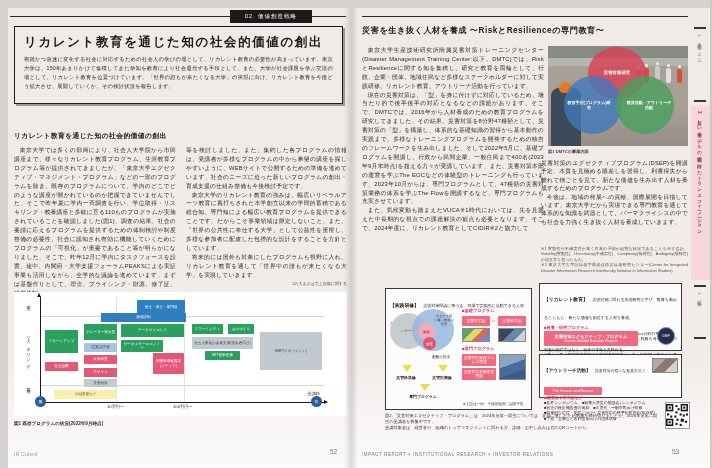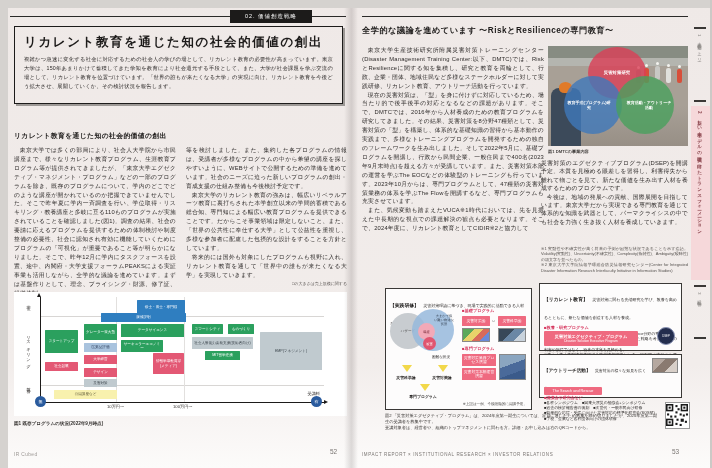--- a/index.html
+++ b/index.html
@@ -154,21 +154,21 @@
       </div>
   </div>
   <div class="abs fig-cap" style="left:14px;top:421px;">図1 既存プログラムの状況(2022年9月時点)</div>
 
   <div class="abs brand" style="left:14px;top:452px;">IR Cubed</div>
   <div class="abs pagenum" style="left:330px;top:448px;">52</div>
 
   <div class="gutter"></div>
 
   <div class="abs rule" style="left:362px;top:16px;width:326px;"></div>
-  <div class="abs r-title" style="left:362px;top:25px;">全学的な議論を進めています 〜RiskとResilienceの専門教育〜</div>
+  <div class="abs r-title" style="left:362px;top:25px;">災害を生き抜く人材を養成 〜RiskとResilienceの専門教育〜</div>
 
   <div class="abs" style="left:362px;top:46px;width:182px;height:236px;overflow:hidden;">
     <div class="bodytext jp indent">東京大学生産技術研究所附属災害対策トレーニングセンター(Disaster Management Training Center:以下、DMTC)では、RiskとResilienceに関する知を集積し、研究と教育を両輪として、行政、企業・団体、地域住民など多様なステークホルダーに対して実践研修、リカレント教育、アウトリーチ活動を行っています。</div>
     <div class="bodytext jp indent">現在の災害対策は、「型」を身に付けずに対応しているため、場当たり的で後手後手の対応となるなどの課題があります。そこで、DMTCでは、2016年から人材養成のための教育プログラムを研究してきました。その結果、災害対策を8分野47種類として、災害対策の「型」を構築し、体系的な基礎知識の習得から基本動作の実践まで、多様なトレーニングプログラムを開発するための独自のフレームワークを生み出しました。そして2022年5月に、基礎プログラムを開講し、行政から民間企業、一般住民まで400名(2023年9月末時点)を超える方々が受講しています。また、災害対策本部の運営を学ぶThe EOCなどの体験型のトレーニングも行っています。2023年10月からは、専門プログラムとして、47種類の災害対策業務の体系を学ぶThe Flowを開講するなど、専門プログラムも充実させています。</div>
     <div class="bodytext jp indent">また、気候変動も踏まえたVUCA※1時代においては、先を見据えた中長期的な視点での課題解決の観点も必要となります。そこで、2024年度に、リカレント教育としてCIDIR※2と協力して</div>
   </div>
 
   <div class="abs photo" style="left:548px;top:46px;width:140px;height:100px;">
     <span class="person" style="left:96px;top:22px;height:15px;background:#d84f3a;"></span>
     <span class="person" style="left:107px;top:20px;height:14px;background:#c8c8c4;"></span>

